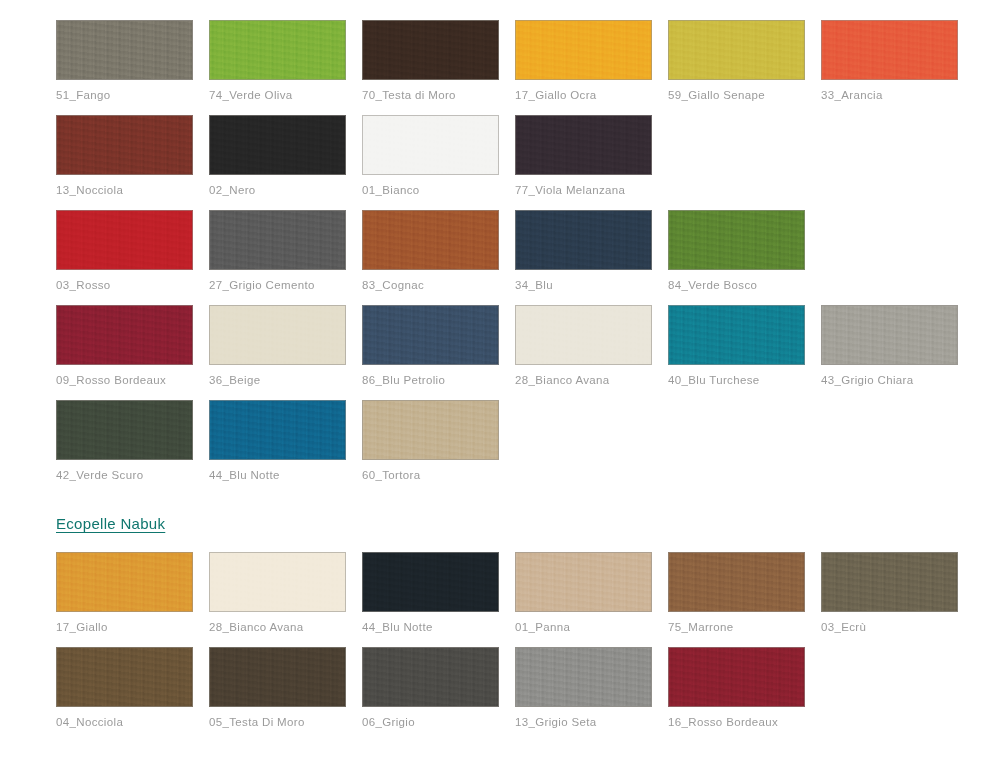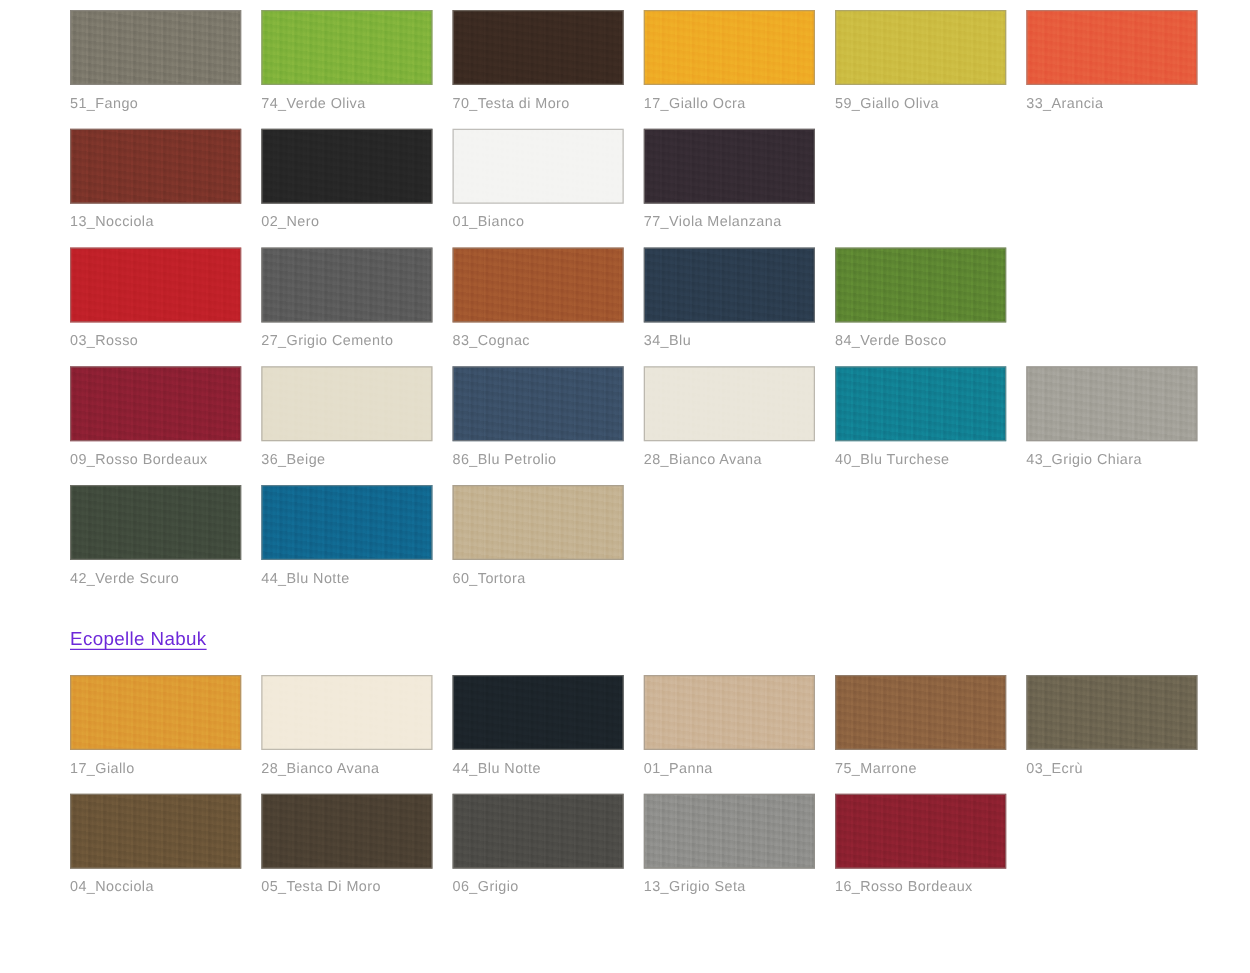--- a/index.html
+++ b/index.html
@@ -14,21 +14,21 @@
     font-family: "Liberation Sans", sans-serif;
     color: #8a8a8a;
     overflow: hidden;
     position: relative;
   }
   .page {
     position: relative;
     width: 1000px;
     height: 671px;
     box-sizing: border-box;
-    padding: 0 0 0 0;
+    padding: 12px 0 0 0;
   }
   .swatch-grid {
     display: grid;
     grid-template-columns: repeat(6, 153px);
     column-gap: 0px;
     padding-left: 56px;
     box-sizing: border-box;
   }
   .swatch-cell {
     width: 153px;
@@ -75,21 +75,21 @@
     color: #9b9b9b;
     white-space: nowrap;
     font-family: "Liberation Sans", sans-serif;
   }
   .row-block {
     margin-bottom: 14px;
   }
   .section-heading {
     padding-left: 56px;
     font-size: 15px;
-    color: #6d28d9;
+    color: #0f766e;
     letter-spacing: 0.3px;
     text-decoration: underline;
     text-underline-offset: 3px;
     margin-top: 34px;
     margin-bottom: 20px;
     display: block;
     width: max-content;
   }
   .group-first { padding-top: 8px; }
 </style>
@@ -111,21 +111,21 @@
           <div class="swatch-cell">
             <div class="swatch-chip" style="background-color: rgb(59, 42, 33);"></div>
             <div class="swatch-label">70_Testa di Moro</div>
           </div>
           <div class="swatch-cell">
             <div class="swatch-chip" style="background-color: rgb(239, 171, 37);"></div>
             <div class="swatch-label">17_Giallo Ocra</div>
           </div>
           <div class="swatch-cell">
             <div class="swatch-chip" style="background-color: rgb(204, 188, 66);"></div>
-            <div class="swatch-label">59_Giallo Oliva</div>
+            <div class="swatch-label">59_Giallo Senape</div>
           </div>
           <div class="swatch-cell">
             <div class="swatch-chip" style="background-color: rgb(231, 91, 60);"></div>
             <div class="swatch-label">33_Arancia</div>
           </div>
         </div>
         <div class="swatch-grid row-block">
           <div class="swatch-cell">
             <div class="swatch-chip" style="background-color: rgb(122, 51, 41);"></div>
             <div class="swatch-label">13_Nocciola</div>

